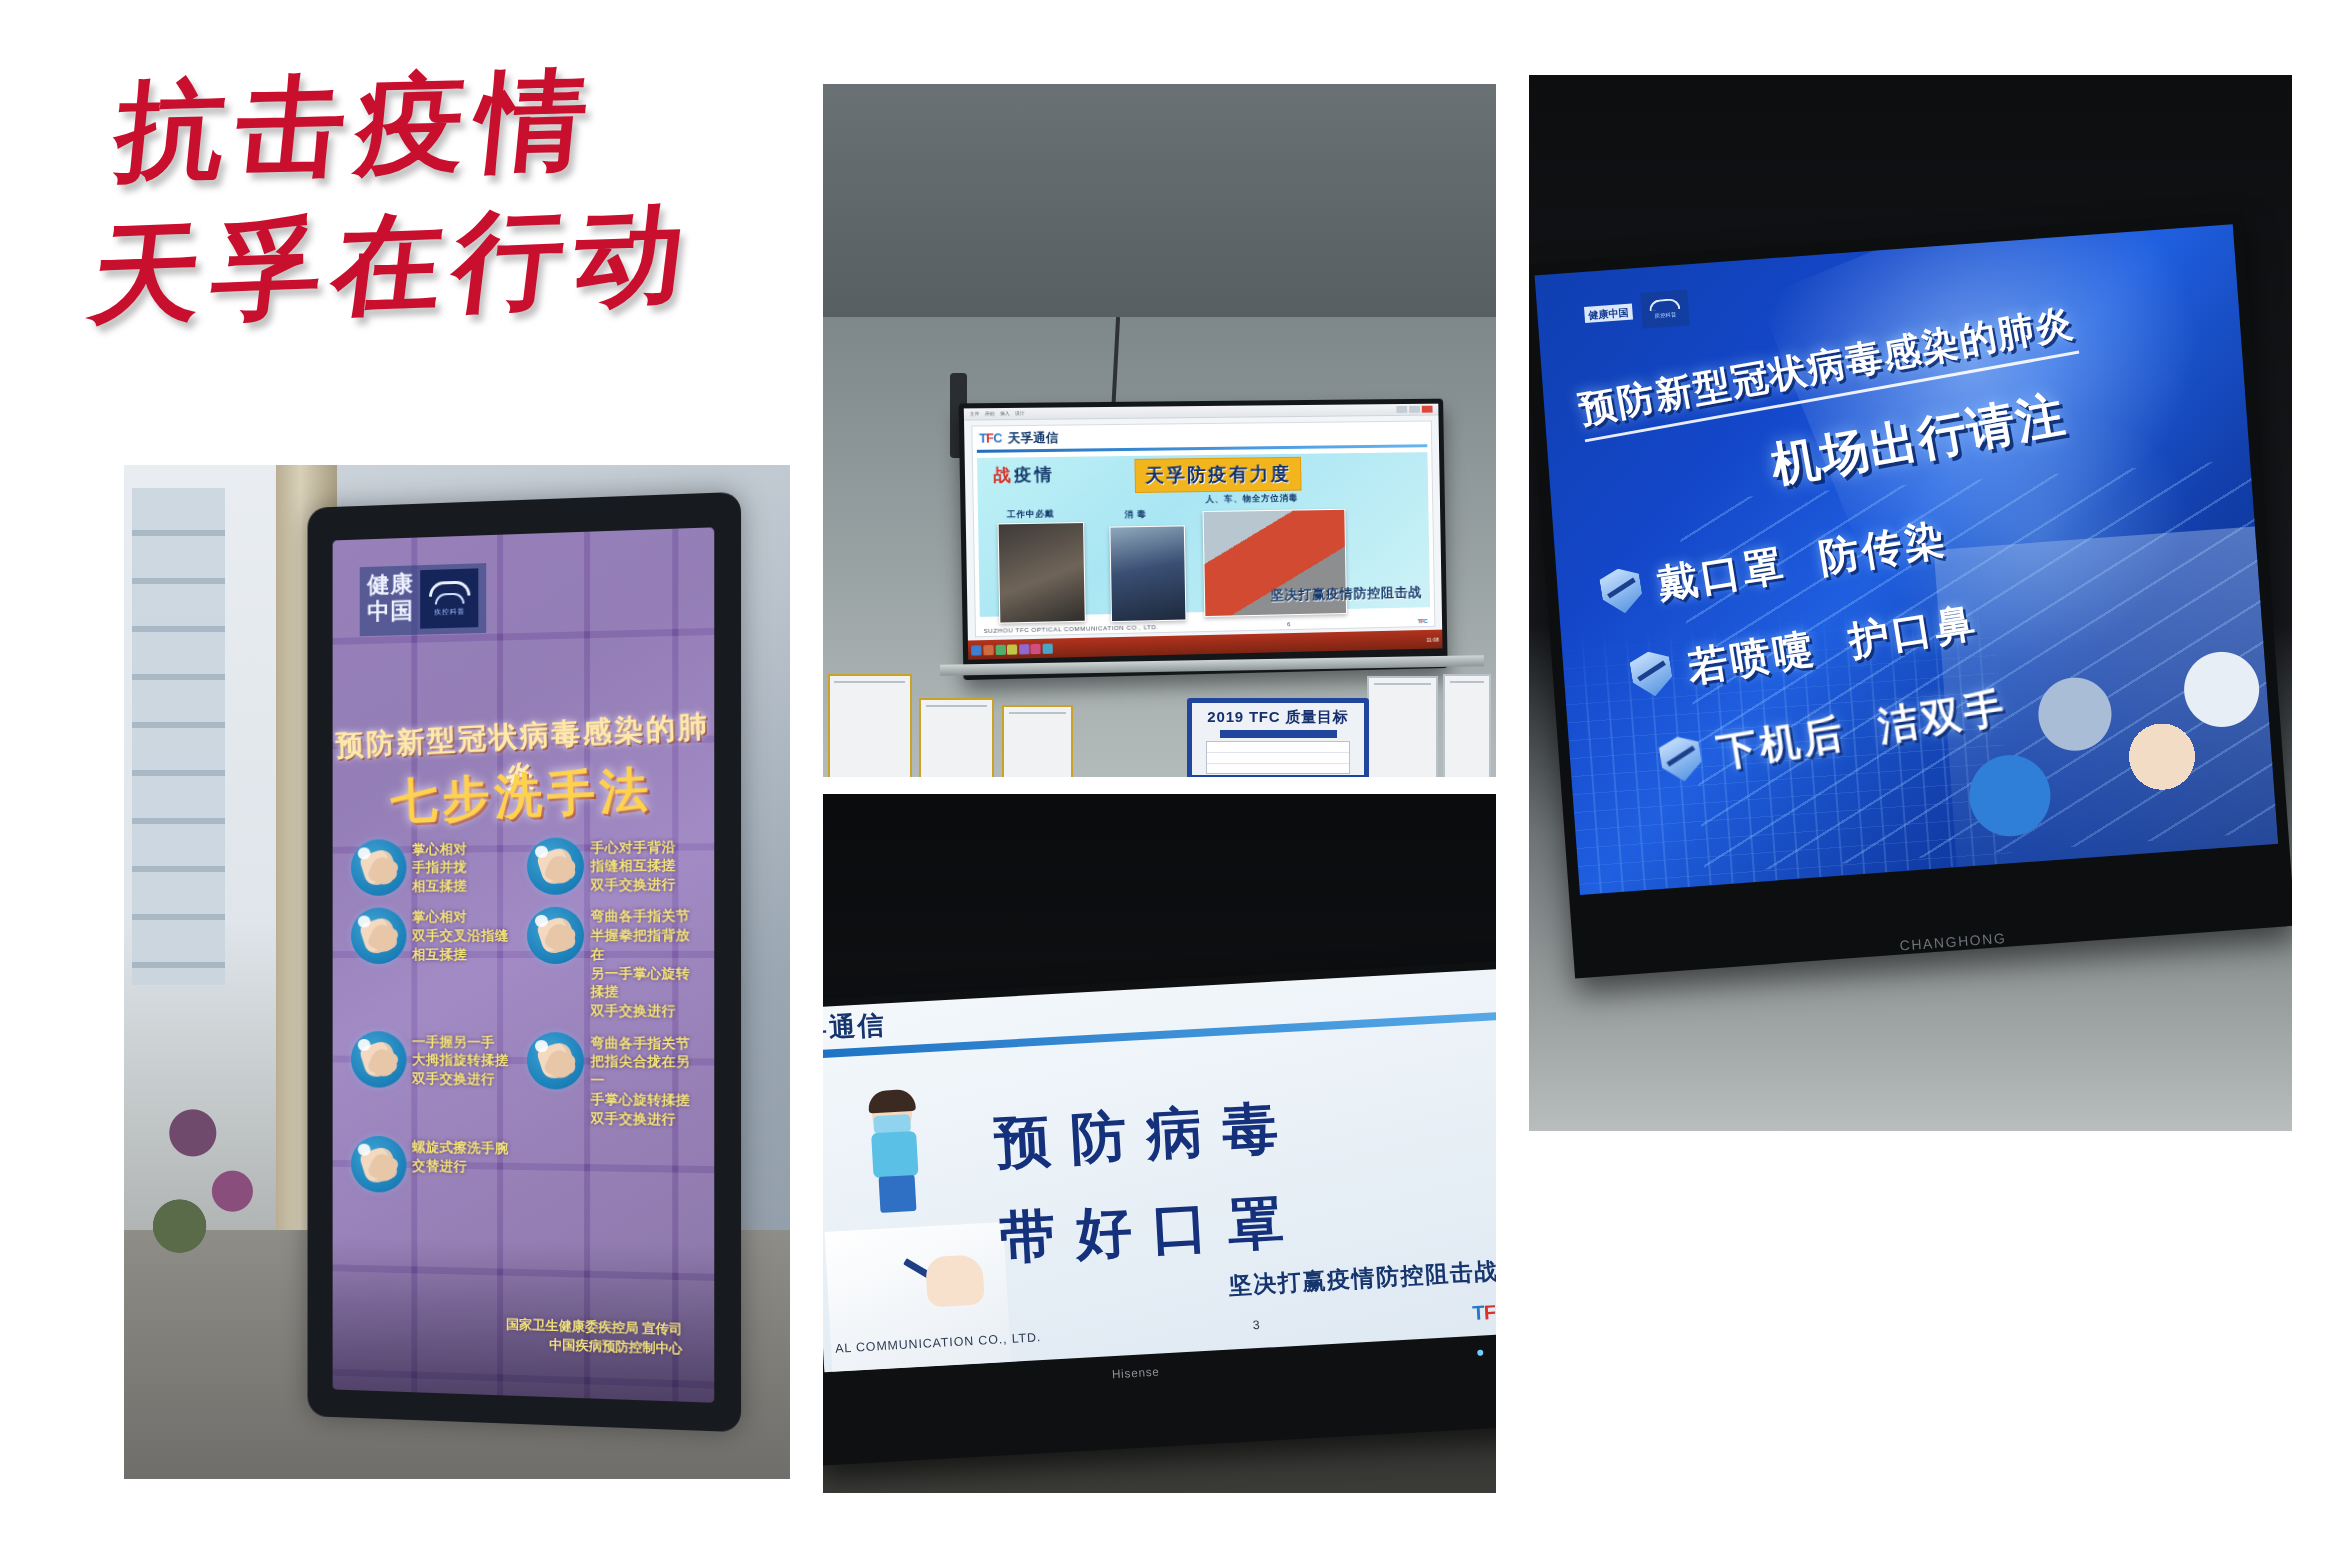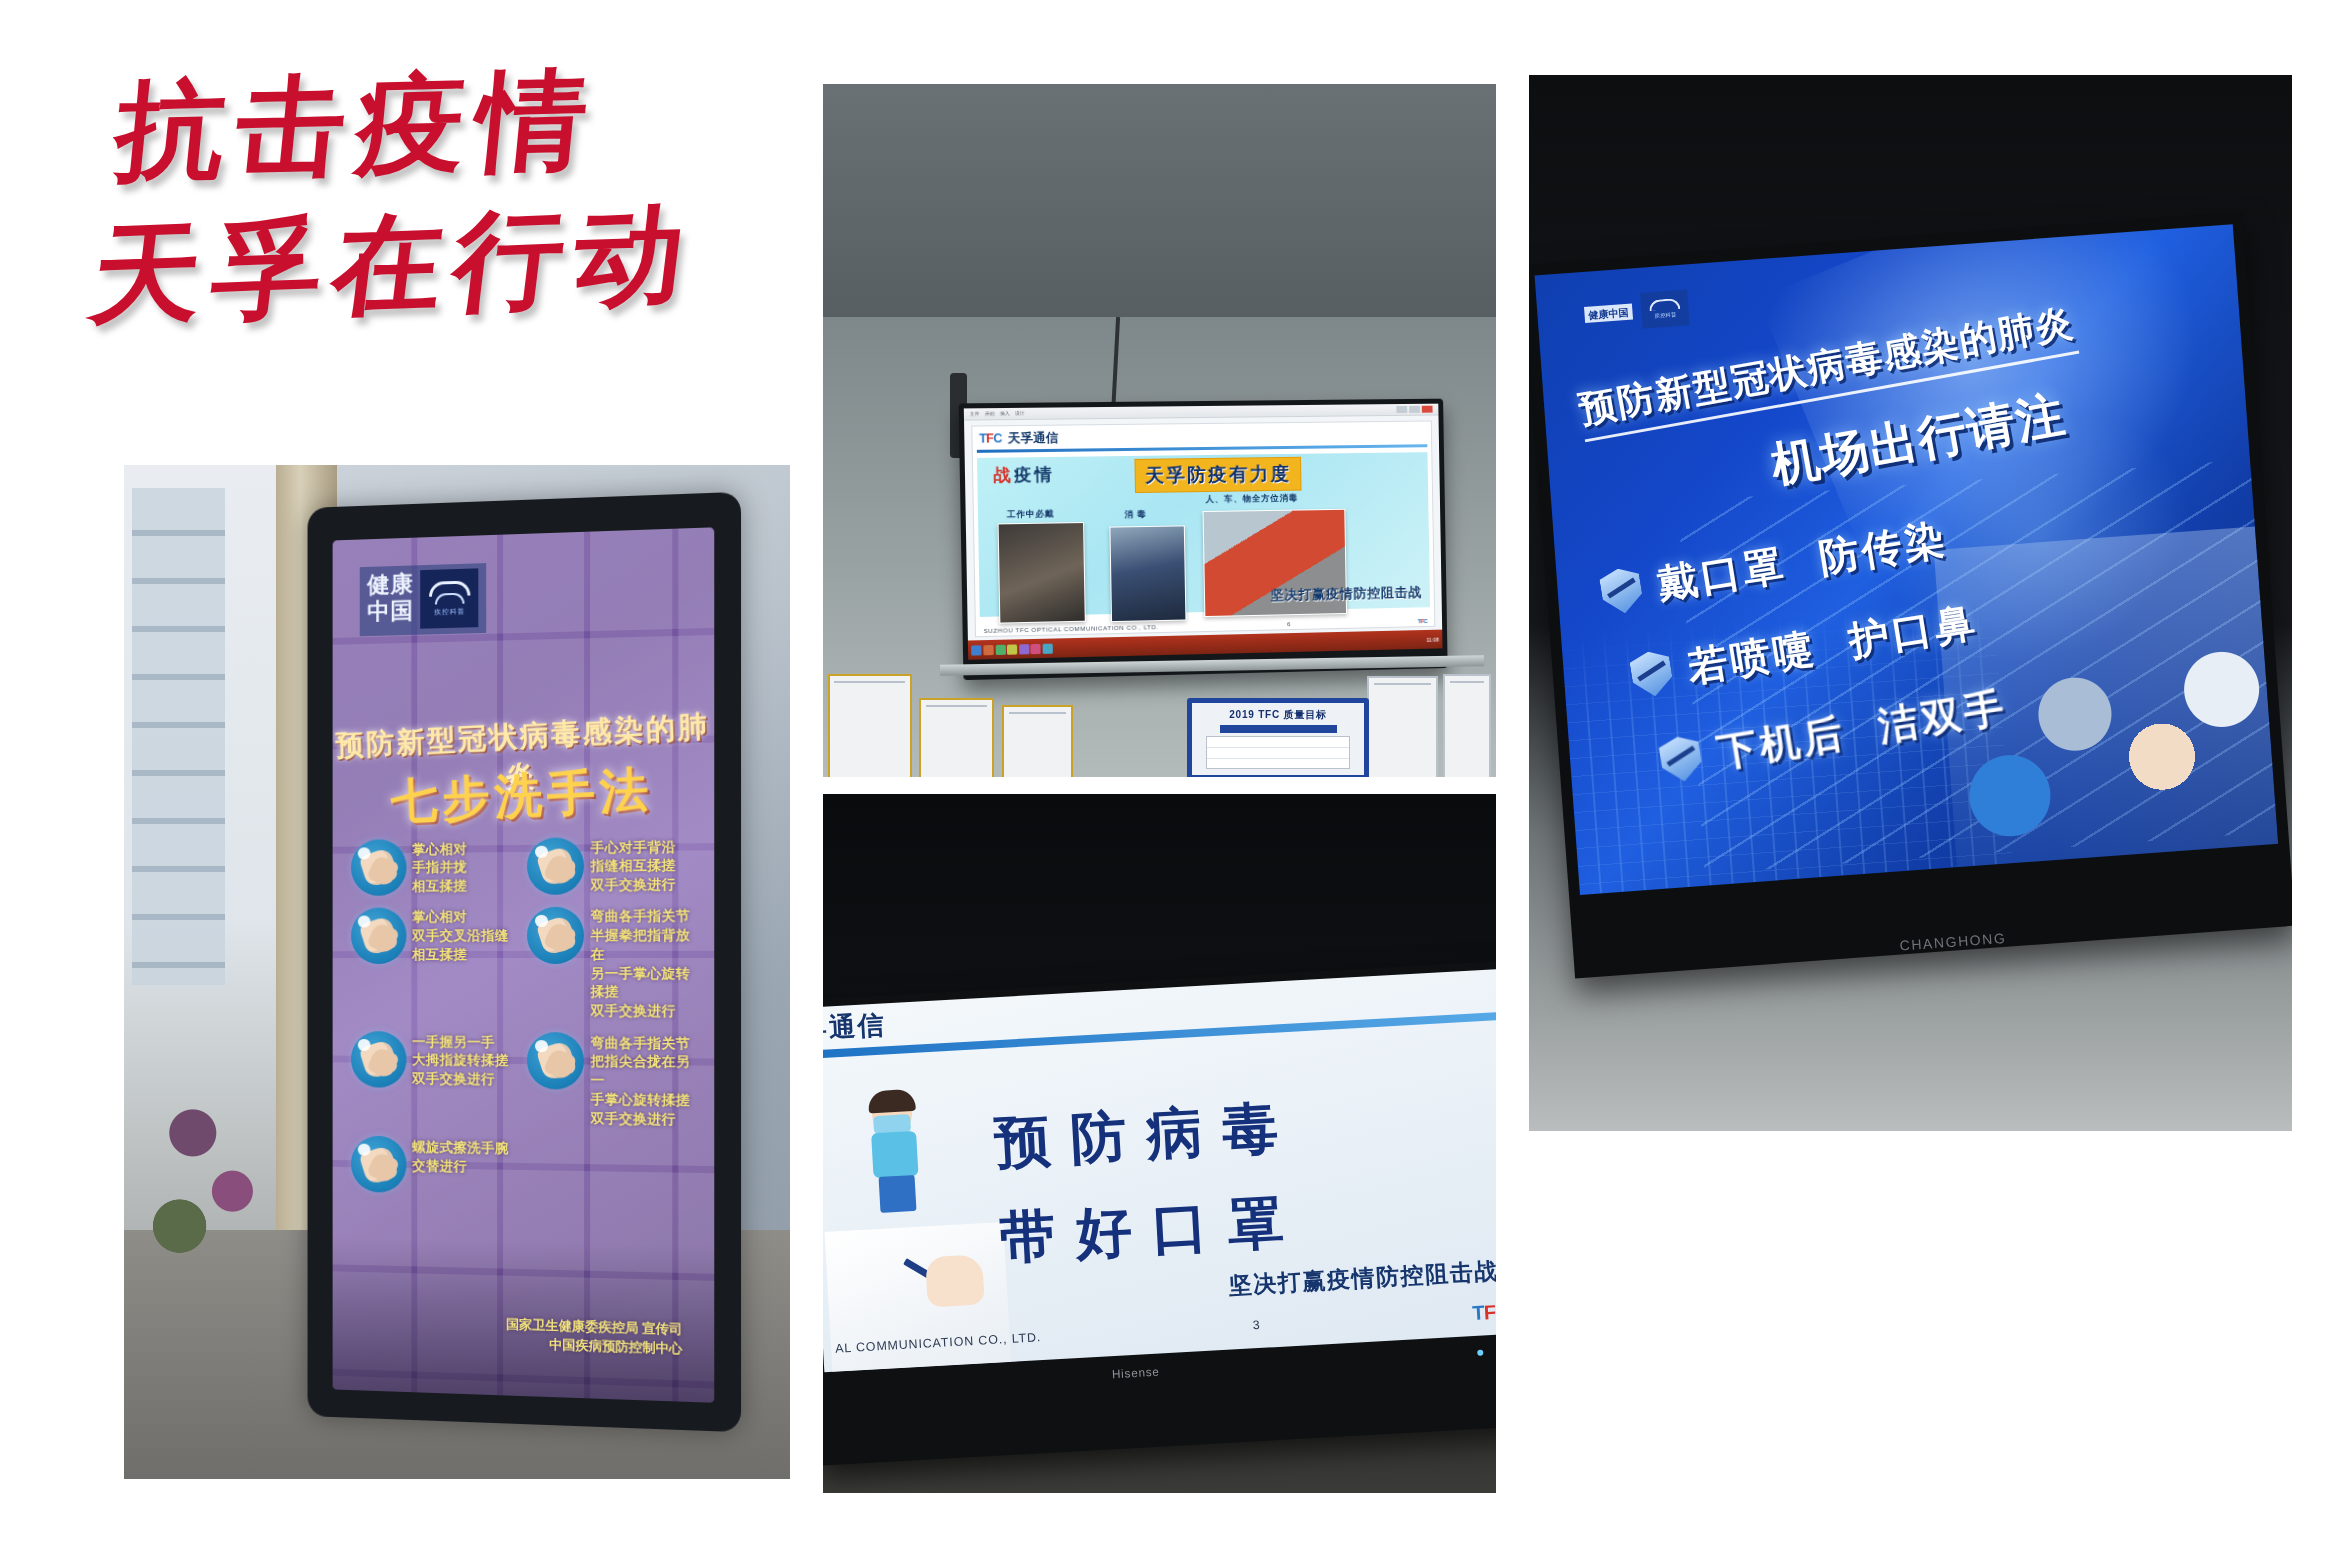--- a/index.html
+++ b/index.html
@@ -145,21 +145,21 @@
   .taskbar i{width:10px;height:10px;display:block;border-radius:1.6px;}
   .taskbar .clock{margin-left:auto;color:#fff;font-size:5.4px;}
 
   #tv1-shelf{position:absolute;left:117px;top:576px;width:544px;height:11px;
      background:linear-gradient(180deg,#cfd6d6,#8d9596);transform:rotate(-1deg);}
   .paper{position:absolute;background:#f0f2f4;border:2.3px solid #c9a227;}
   .paper .pl{position:absolute;left:4.7px;right:4.7px;top:4.7px;height:2.3px;background:#b9c2cc;}
   #q-goal{position:absolute;left:364px;top:614px;width:182px;height:82px;
      background:#eef2f6;border:5.4px solid #20459c;border-radius:3.1px;
      display:flex;flex-direction:column;align-items:center;padding-top:4.7px;}
-  #q-goal .ttl{color:#16306e;font-size:10px;font-weight:bold;letter-spacing:0.8px;}
+  #q-goal .ttl{color:#16306e;font-size:15px;font-weight:bold;letter-spacing:0.8px;}
   #q-goal .sub{margin-top:3.1px;width:117px;height:8.5px;background:#20459c;}
   #q-goal .tbl{margin-top:2.3px;width:144px;height:33px;
      background:repeating-linear-gradient(180deg,#fff 0 10px,#dfe4ea 10px 11px);
      border:0.8px solid #b9c2cc;}
 
   
   #photo-tv2{left:823px;top:794px;width:673px;height:699px;background:#0b0c0e;}
   #tv2-dark{position:absolute;inset:0;background:linear-gradient(180deg,#0a0b0d 0%,#121417 55%,#3b3b38 100%);}
   #tv2-body{position:absolute;left:-15.5px;top:186px;width:715px;height:466px;background:#0e1012;
      transform:rotate(-3.2deg);box-shadow:0 12.4px 28px rgba(0,0,0,.6);}

